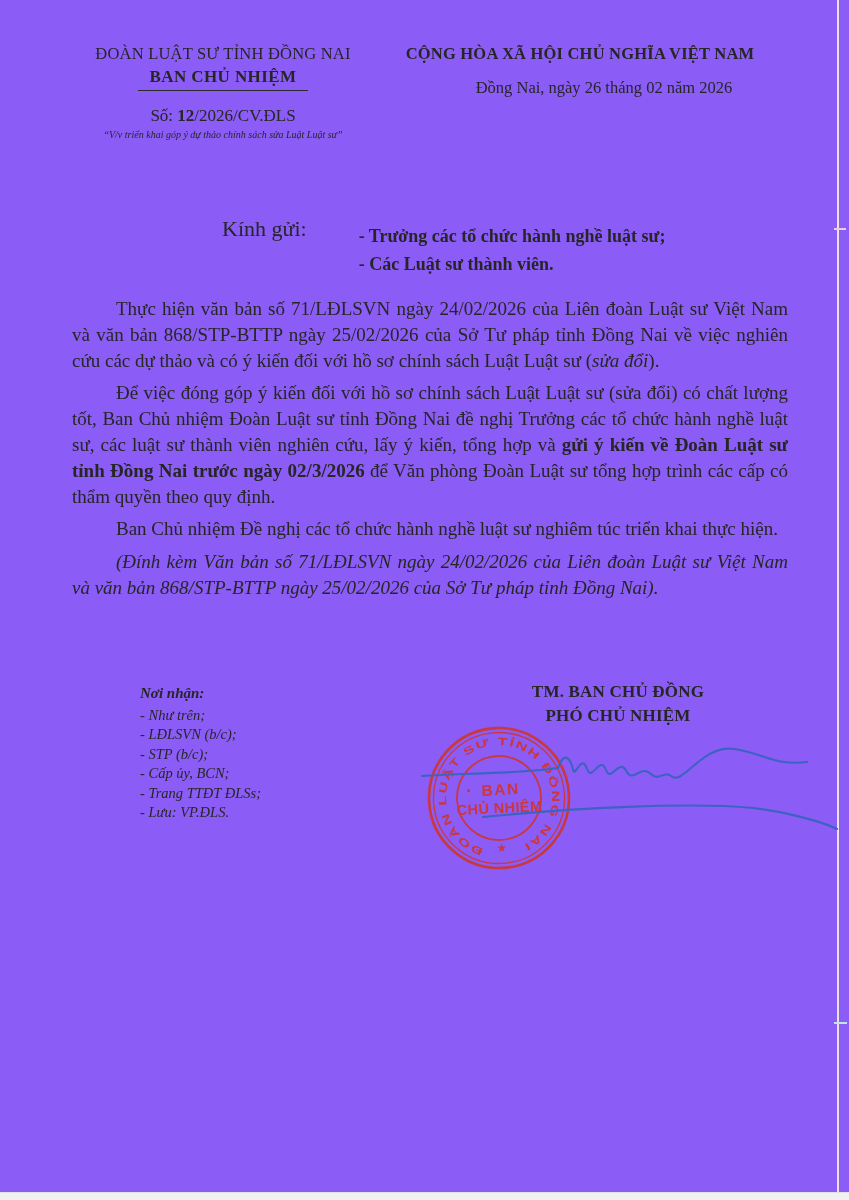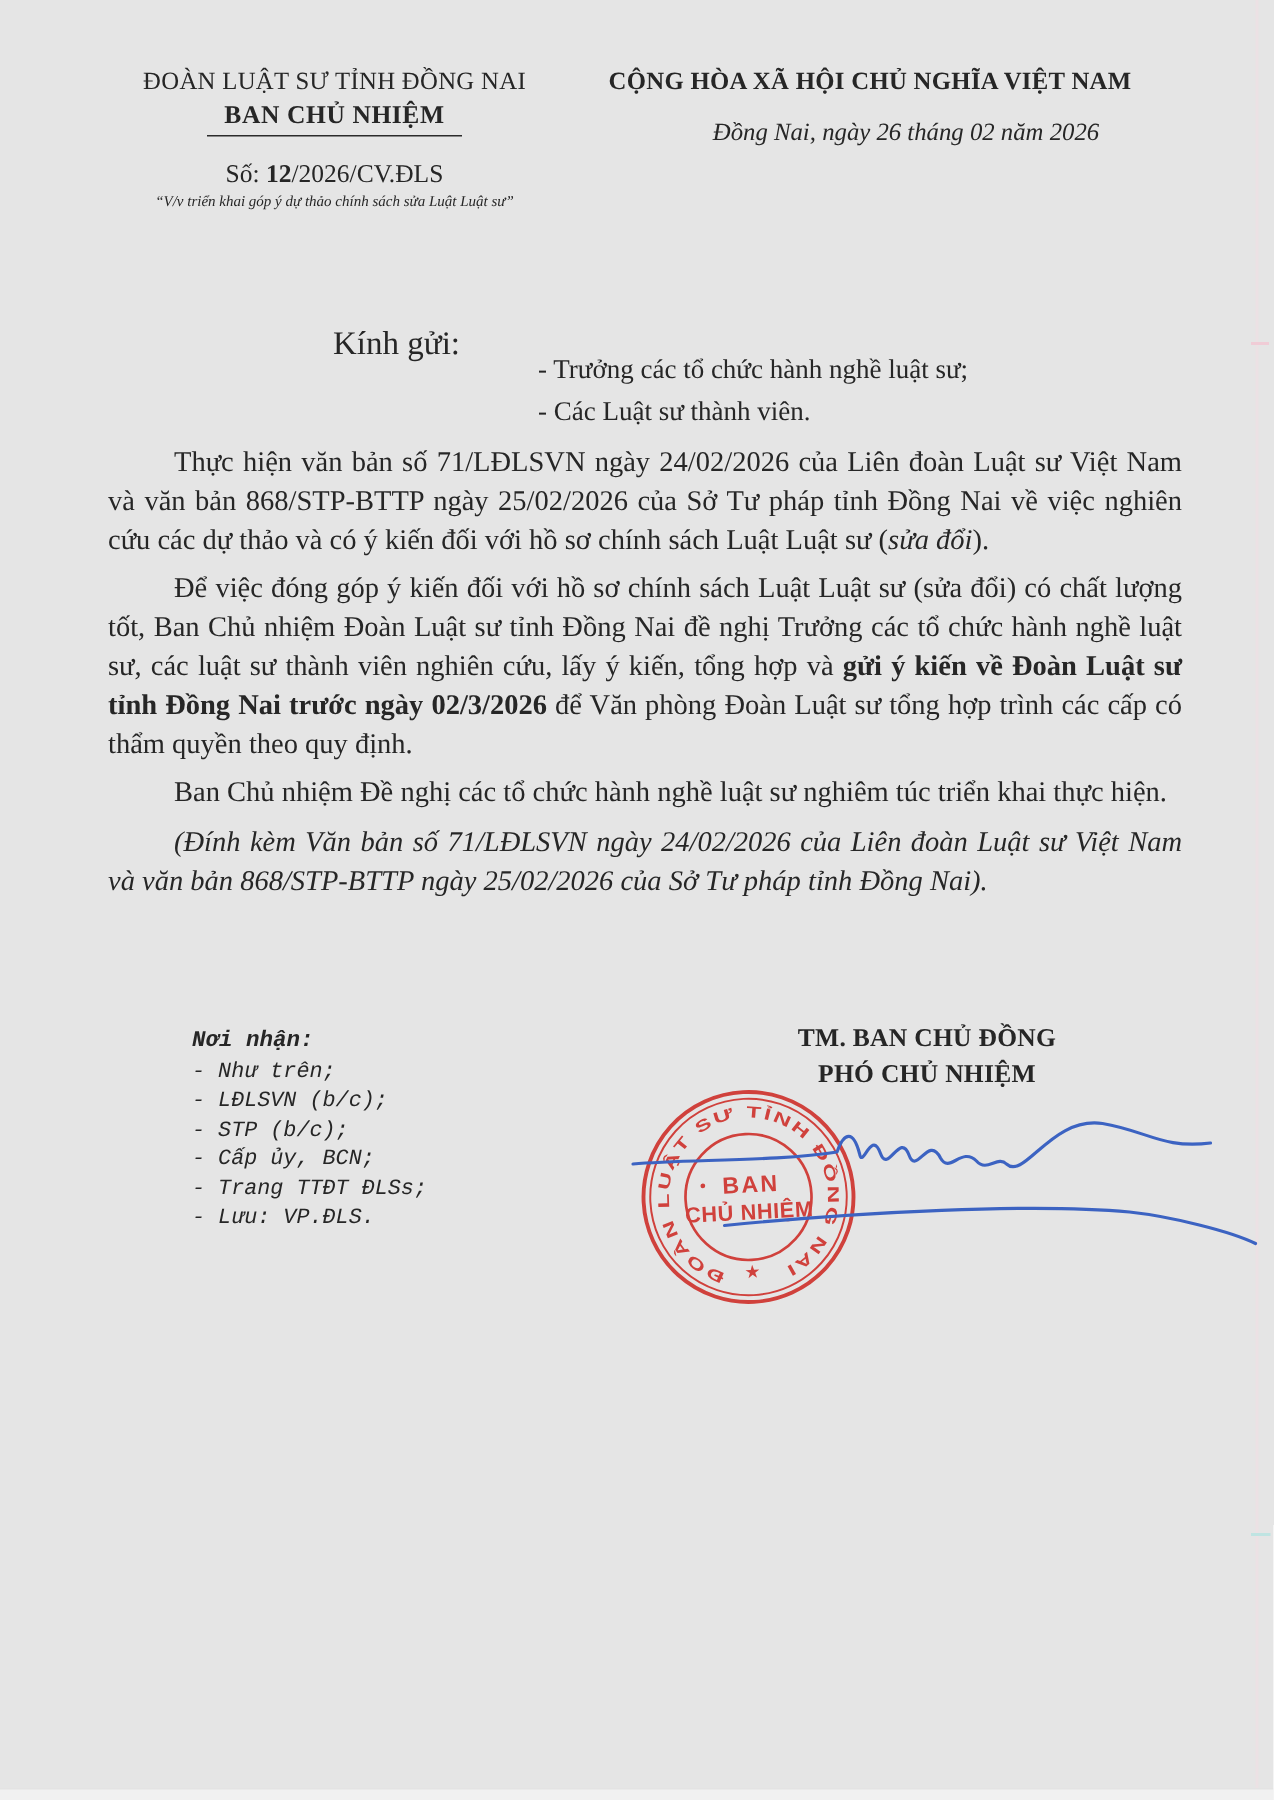--- a/index.html
+++ b/index.html
@@ -1,50 +1,50 @@
 <!DOCTYPE html>
 <html lang="vi"><head>
 <meta charset="utf-8">
 <style>
   html,body{margin:0;padding:0;background:#ffffff;}
   .page{
     position:relative;
     width:849px;height:1200px;
-    background:#e5e5e5;
+    background:#8b5cf6;
     font-family:"Liberation Serif", serif;
     color:#262626;
     overflow:hidden;
   }
   
   .header-left{position:absolute;left:62px;top:44px;width:322px;text-align:center;}
   .org-name{font-size:16.5px;letter-spacing:.2px;}
   .dept-line{margin-top:3px;}
   .dept-name{display:inline-block;font-size:17px;font-weight:bold;letter-spacing:.4px;
              border-bottom:1.6px solid #2b2b2b;padding:0 12px 3px;}
   .doc-number{margin-top:15px;font-size:17px;}
   .subject-note{margin-top:2px;font-size:10px;font-style:italic;line-height:1.4;padding:0 28px;}
   .header-right{position:absolute;left:384px;top:44px;width:392px;text-align:center;}
   .national-name{font-size:16.5px;font-weight:bold;letter-spacing:.2px;}
   .motto-line{margin-top:4px;}
   .motto{display:inline-block;font-size:16px;font-weight:bold;letter-spacing:.3px;
          border-bottom:1.6px solid #2b2b2b;padding:0 8px 3px;}
-  .dateline{margin-top:14px;margin-left:48px;font-size:16.5px;font-style:italic;}
+  .dateline{margin-top:14px;margin-left:48px;font-size:16.5px;}
   
   .kinh-gui{position:absolute;left:222px;top:216px;display:flex;align-items:flex-start;}
   .kg-label{font-size:22px;white-space:nowrap;}
-  .kg-recipients{margin-left:52px;margin-top:16px;font-size:18px;font-weight:normal;line-height:28px;white-space:nowrap;}
+  .kg-recipients{margin-left:52px;margin-top:6px;font-size:18px;font-weight:bold;line-height:28px;white-space:nowrap;}
   
   .doc-body{position:absolute;left:72px;top:296px;width:716px;
             font-size:19px;line-height:25.8px;text-align:justify;}
   .doc-body p{margin:0 0 7px;text-indent:44px;}
   .seg-italic{font-style:italic;}
   .seg-bold{font-weight:bold;}
   .p-italic{font-style:italic;}
   
-  .noi-nhan{position:absolute;left:128px;top:684px;font-size:14.5px;font-style:italic;line-height:19.5px;font-family:Liberation Mono, monospace;}
+  .noi-nhan{position:absolute;left:140px;top:684px;font-size:14.5px;font-style:italic;line-height:19.5px;}
   .nn-heading{font-weight:bold;font-size:15px;margin-bottom:2px;}
   .sig-head{position:absolute;left:430px;top:682px;width:376px;text-align:center;}
   .sig-onbehalf,.sig-title{font-size:17px;font-weight:bold;letter-spacing:.2px;}
   .sig-title{margin-top:4px;}
   .stamp-svg{position:absolute;left:424px;top:723px;z-index:2;opacity:.93;}
   .signature-svg{position:absolute;left:413px;top:736px;z-index:3;pointer-events:none;}
   .sig-name{position:absolute;left:506px;top:840px;z-index:4;font-size:19px;font-weight:bold;white-space:nowrap;}
   
   .edge-line-right{position:absolute;left:837px;top:0;width:2px;height:1200px;background:#ece1e4;z-index:1;}
   .edge-dash-pink{position:absolute;left:834px;top:228px;width:12px;height:2px;background:#f0ccd6;z-index:1;}

